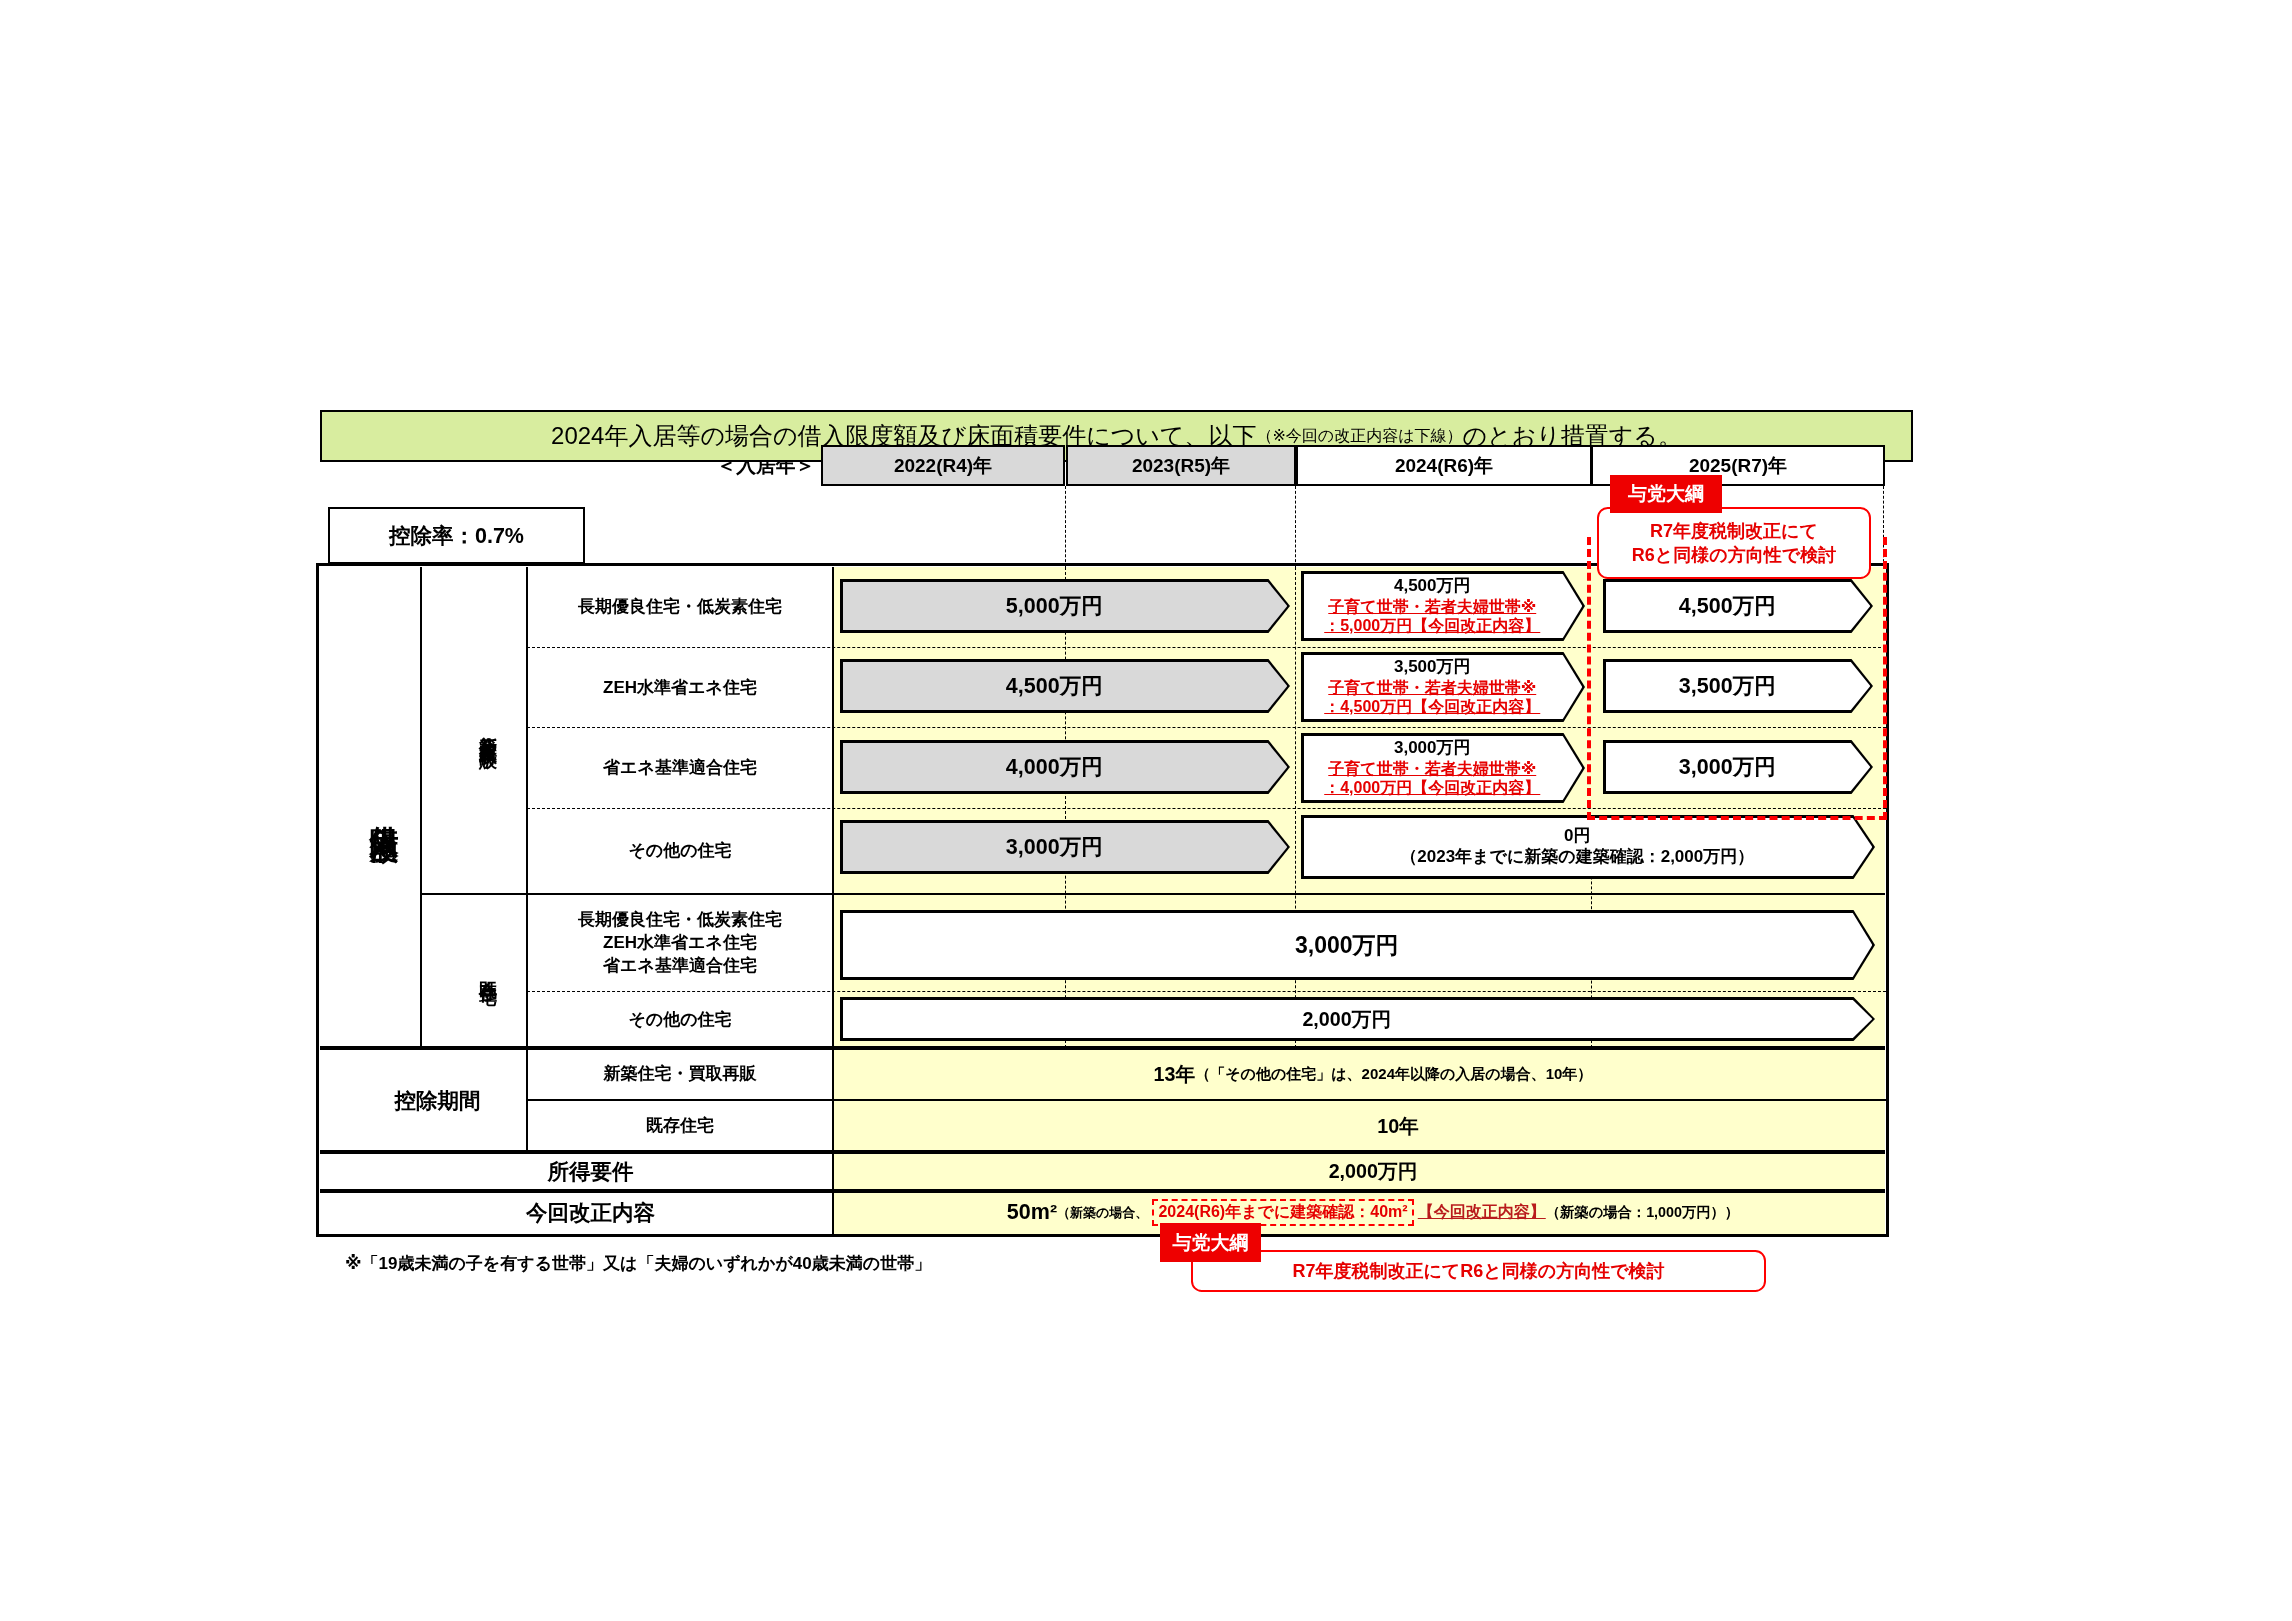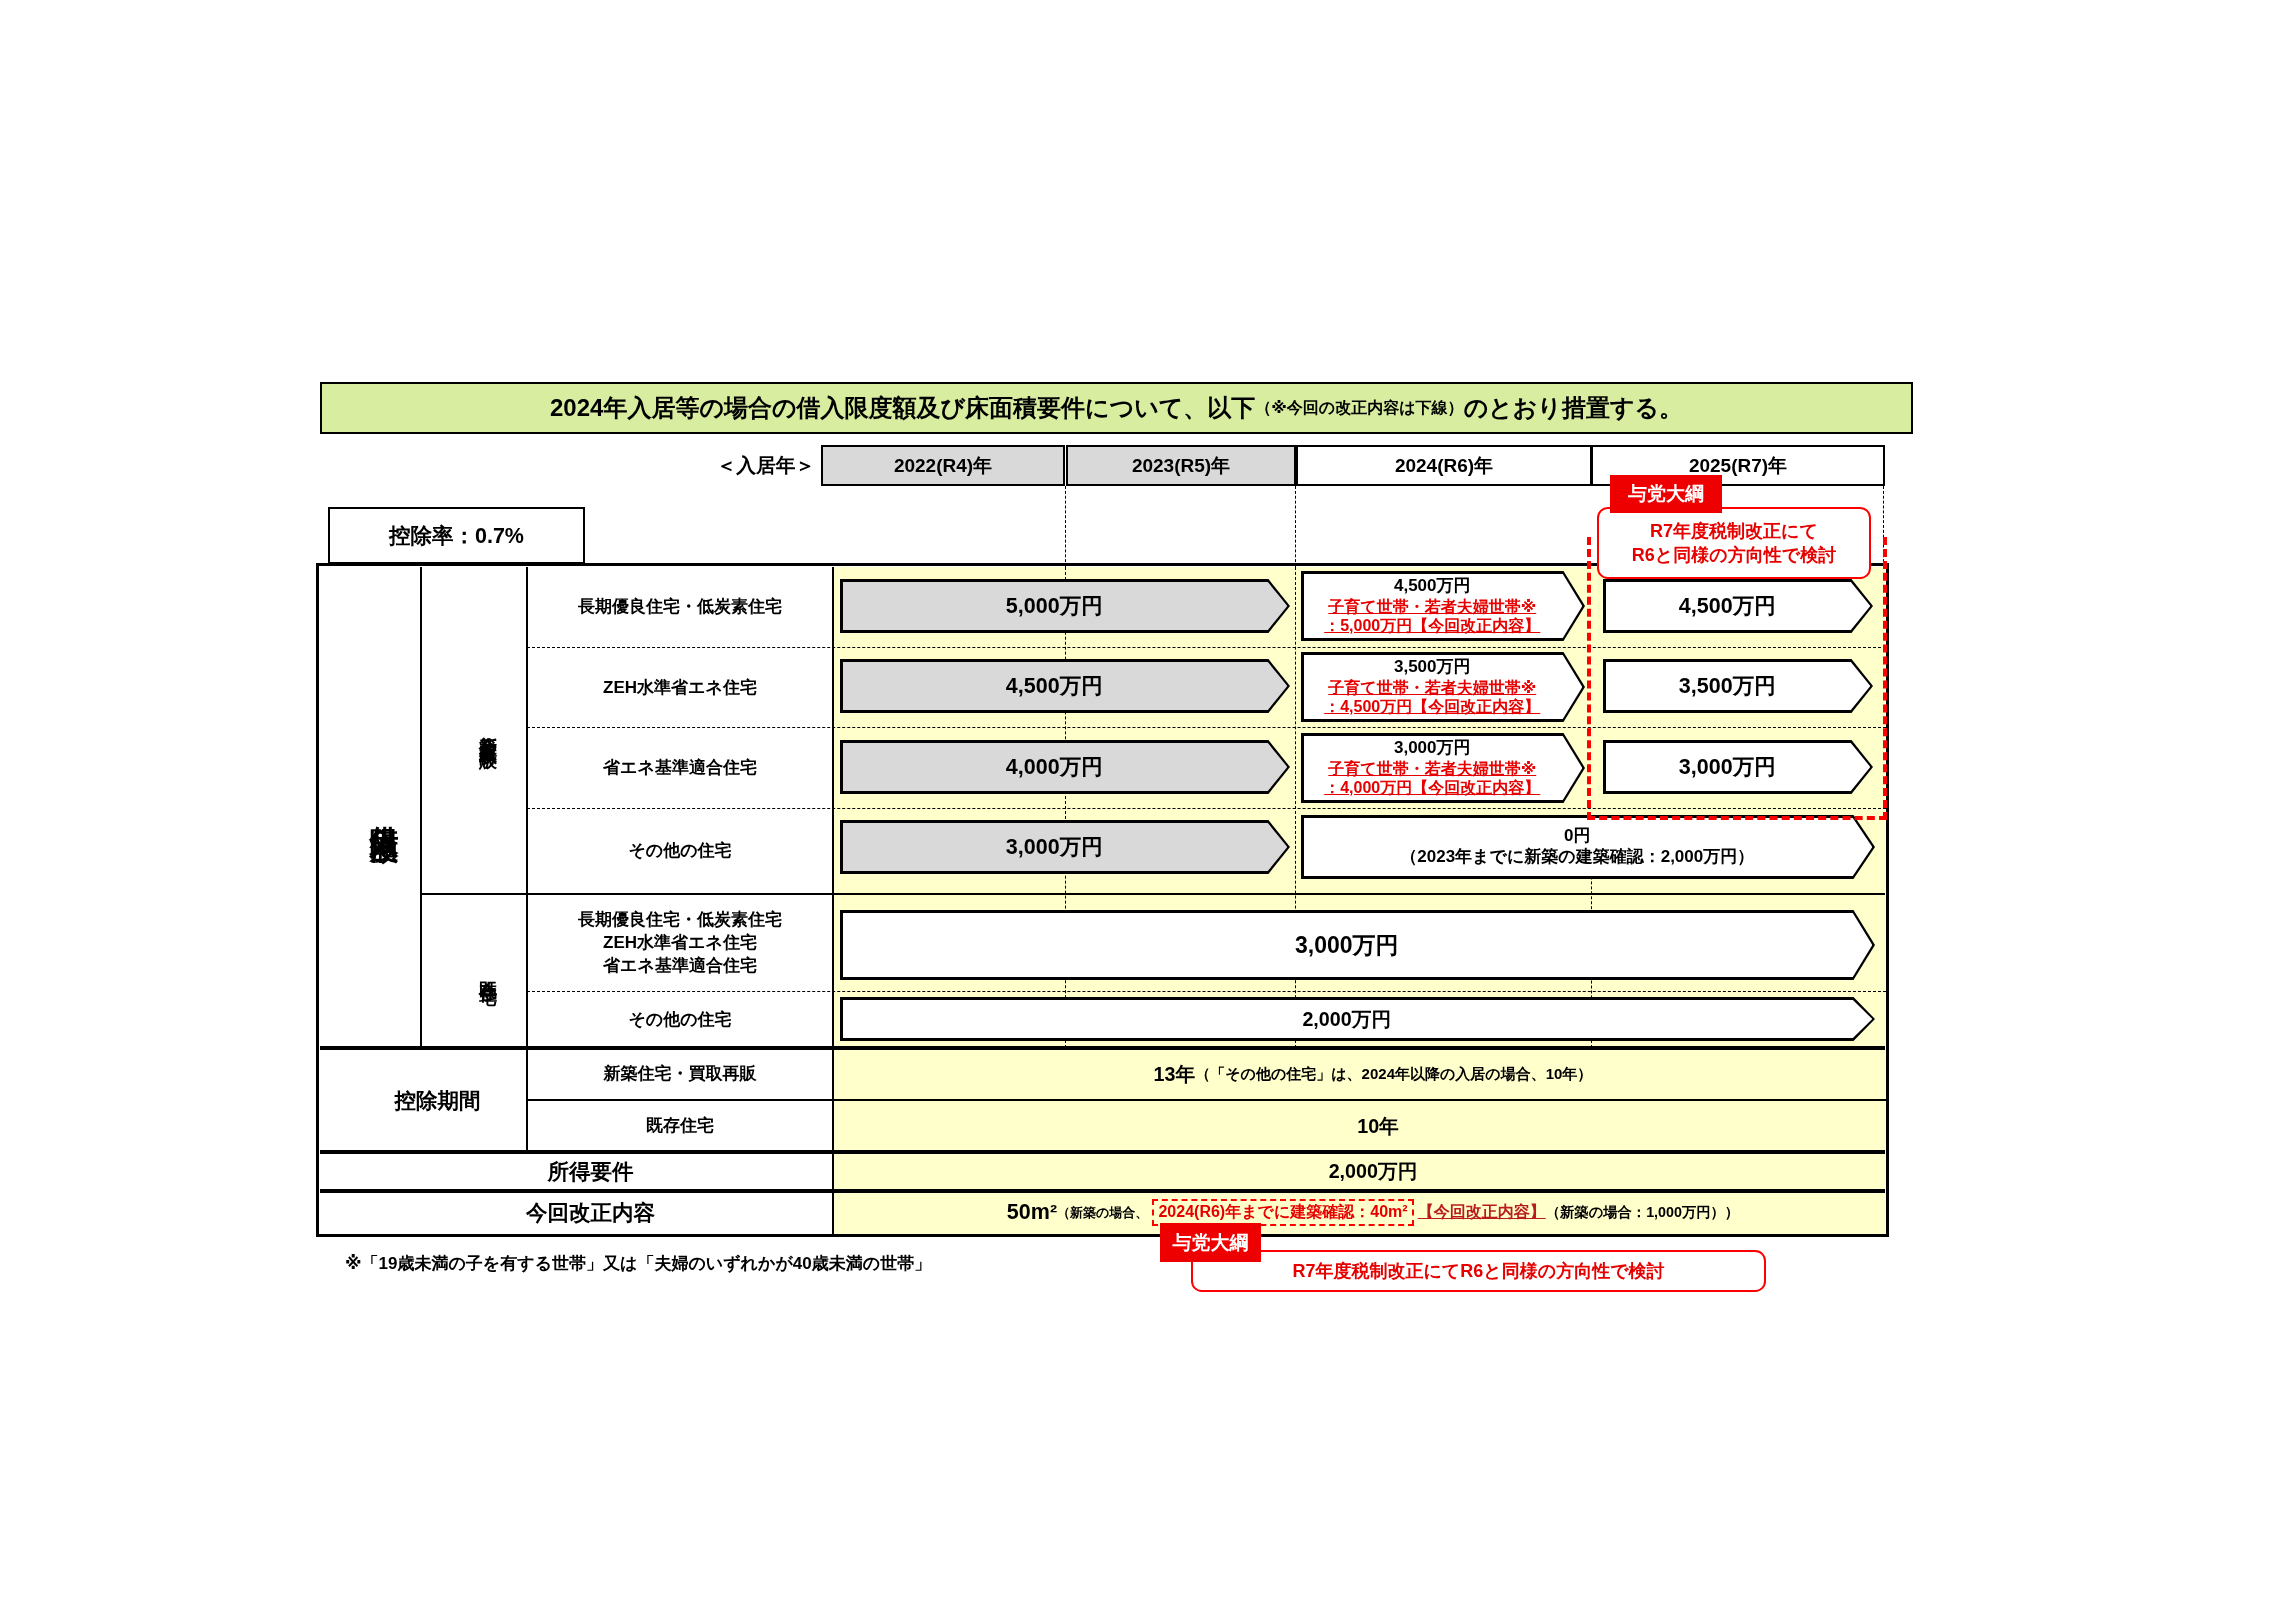--- a/index.html
+++ b/index.html
@@ -7,21 +7,21 @@
     font-family:"Liberation Sans","DejaVu Sans",sans-serif;color:#000;}
   .abs{position:absolute;box-sizing:border-box;}
   .c{display:flex;align-items:center;justify-content:center;text-align:center;}
   .b{font-weight:bold;}
   .vtext{writing-mode:vertical-rl;text-orientation:upright;letter-spacing:1.8px;}
   .hline{position:absolute;background:#000;z-index:5;}
   .vline{position:absolute;background:#000;z-index:5;}
   .hdash{position:absolute;height:0;border-top:1.8px dashed #000;z-index:5;}
   .vdash{position:absolute;width:0;border-left:1.8px dashed #000;z-index:5;}
   .titlebar{background:#17365D;border:1.8px solid #000;color:#fff;font-size:30px;font-weight:bold;letter-spacing:0.9px;z-index:10;}
-  .greenbar{background:#D8ED9F;border:2.7px solid #000;font-size:24px;font-weight:bold;z-index:10;}
+  .greenbar{background:#D8ED9F;border:2.7px solid #000;font-size:24px;font-weight:normal;z-index:10;margin-top:28px;}
   .greenbar .small{font-size:16px;}
   .hbox{border:2.7px solid #000;font-size:19px;font-weight:bold;z-index:10;background:#fff;}
   .hbox.gray{background:#D9D9D9;}
   .kojobox{border:2.7px solid #000;background:#fff;font-size:21.5px;font-weight:bold;z-index:10;}
   .tableborder{border:3.6px solid #000;z-index:4;background:transparent;}
   .yellow{background:#FFFFCC;z-index:1;}
   .label19{font-size:17px;font-weight:bold;line-height:1.35;z-index:6;}
   .arrow{position:absolute;z-index:10;}
   .a-bg{position:absolute;inset:0;background:#000;
     clip-path:polygon(0 0,calc(100% - 21.5px) 0,100% 50%,calc(100% - 21.5px) 100%,0 100%);}
@@ -201,21 +201,21 @@
 
   <div class="redrect" style="left:1587px;top:537px;width:292px;height:279px"></div>
 
   <div class="abs c b celltxt" style="left:320px;top:1048px;width:207px;height:104px;font-size:21.5px">控除期間</div>
   <div class="abs c label19" style="left:527px;top:1048px;width:306px;height:52px">新築住宅・買取再販</div>
   <div class="abs c b celltxt" style="left:833px;top:1048px;width:1052px;height:52px">
     <span style="font-size:19.7px">13年</span>
     <span style="font-size:15px">（「その他の住宅」は、2024年以降の入居の場合、10年）</span>
   </div>
   <div class="abs c label19" style="left:527px;top:1100px;width:306px;height:52px">既存住宅</div>
-  <div class="abs c b celltxt" style="left:838px;top:1100px;width:1052px;height:52px;font-size:19.7px">10年</div>
+  <div class="abs c b celltxt" style="left:858px;top:1100px;width:1052px;height:52px;font-size:19.7px">10年</div>
 
   <div class="abs c b celltxt" style="left:320px;top:1152px;width:513px;height:39px;font-size:21.5px">所得要件</div>
   <div class="abs c b celltxt" style="left:833px;top:1152px;width:1052px;height:39px;font-size:19.7px">2,000万円</div>
 
   <div class="abs c b celltxt" style="left:320px;top:1191px;width:513px;height:43px;font-size:21.5px">今回改正内容</div>
   <div class="abs c celltxt" style="left:833px;top:1191px;width:1052px;height:43px">
     <span class="b" style="font-size:21.5px">50m²</span>
     <span class="b" style="font-size:13px">（新築の場合、</span>
     <span class="inline-dashed">2024(R6)年までに建築確認：40m²</span>
     <span class="redtxt">【今回改正内容】</span>

